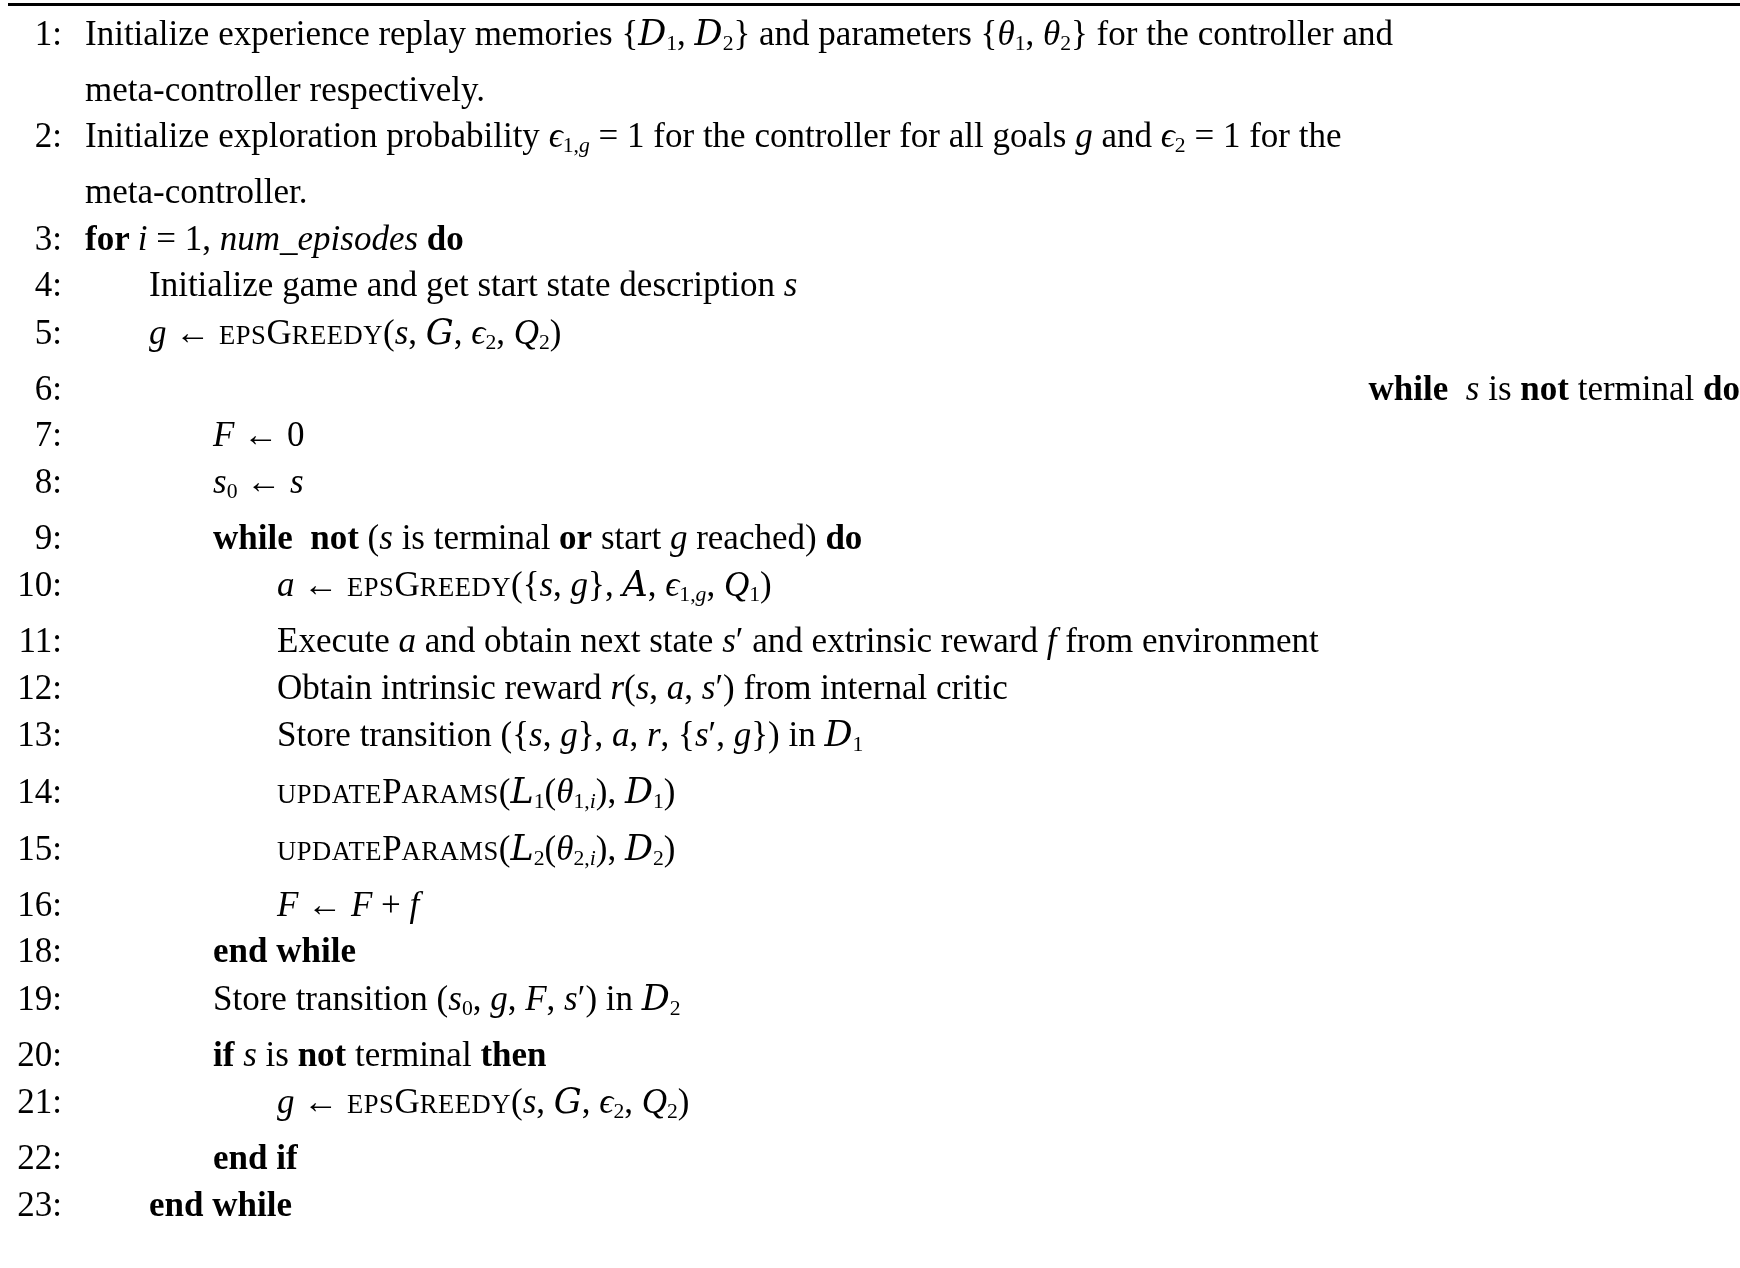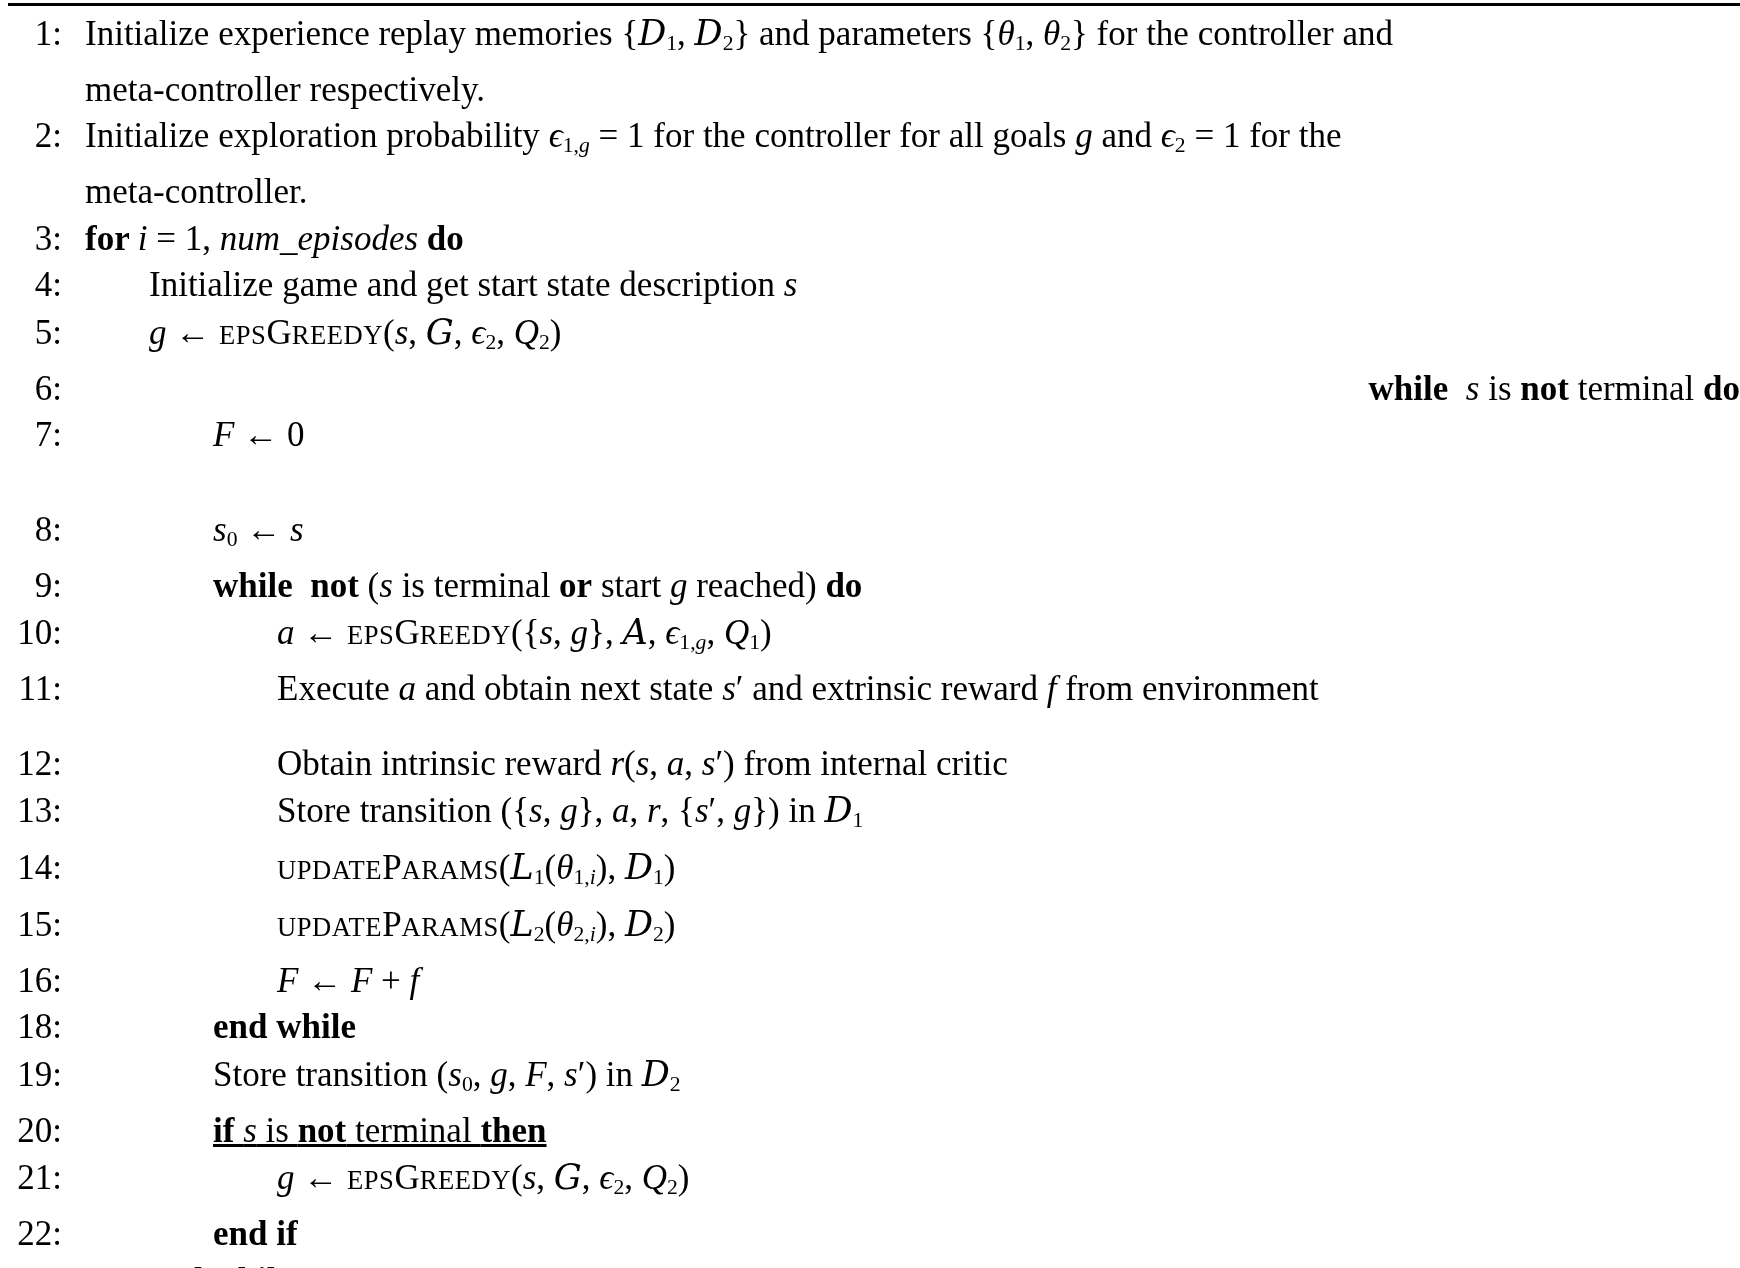--- a/index.html
+++ b/index.html
@@ -88,37 +88,37 @@
       <div class="line">
         <span class="num">6:</span>
         <span class="txt" style="padding-left: 87px; text-align: right;"><span class="s-b">while  </span><span class="s-i">s</span><span class="s-n"> is </span><span class="s-b">not</span><span class="s-n"> terminal </span><span class="s-b">do</span></span>
       </div>
       <div class="line">
         <span class="num">7:</span>
         <span class="txt" style="padding-left: 151px;"><span class="s-i">F</span><span class="s-n"> ← 0</span></span>
       </div>
       <div class="line">
         <span class="num">8:</span>
-        <span class="txt" style="padding-left: 151px; margin-top: 48px;"><span class="s-i">s</span><span class="s-sub">0</span><span class="s-n"> ← </span><span class="s-i">s</span></span>
+        <span class="txt" style="padding-left: 151px;"><span class="s-i">s</span><span class="s-sub">0</span><span class="s-n"> ← </span><span class="s-i">s</span></span>
       </div>
       <div class="line">
         <span class="num">9:</span>
         <span class="txt" style="padding-left: 151px;"><span class="s-b">while  not</span><span class="s-n"> (</span><span class="s-i">s</span><span class="s-n"> is terminal </span><span class="s-b">or</span><span class="s-n"> start </span><span class="s-i">g</span><span class="s-n"> reached) </span><span class="s-b">do</span></span>
       </div>
       <div class="line">
         <span class="num">10:</span>
         <span class="txt" style="padding-left: 215px;"><span class="s-i">a</span><span class="s-n"> ← </span><span class="s-sc">EPS</span><span class="s-n">G</span><span class="s-sc">REEDY</span><span class="s-n">({</span><span class="s-i">s</span><span class="s-n">, </span><span class="s-i">g</span><span class="s-n">}, </span><span class="s-cal">A</span><span class="s-n">, </span><span class="s-i">ϵ</span><span class="s-sub">1,</span><span class="s-subi">g</span><span class="s-n">, </span><span class="s-i">Q</span><span class="s-sub">1</span><span class="s-n">)</span></span>
       </div>
       <div class="line">
         <span class="num">11:</span>
         <span class="txt" style="padding-left: 215px;"><span class="s-n">Execute </span><span class="s-i">a</span><span class="s-n"> and obtain next state </span><span class="s-i">s</span><span class="s-n">′ and extrinsic reward </span><span class="s-i">f</span><span class="s-n"> from environment</span></span>
       </div>
       <div class="line">
         <span class="num">12:</span>
-        <span class="txt" style="padding-left: 215px; margin-top: 28px;"><span class="s-n">Obtain intrinsic reward </span><span class="s-i">r</span><span class="s-n">(</span><span class="s-i">s</span><span class="s-n">, </span><span class="s-i">a</span><span class="s-n">, </span><span class="s-i">s</span><span class="s-n">′) from internal critic</span></span>
+        <span class="txt" style="padding-left: 215px;"><span class="s-n">Obtain intrinsic reward </span><span class="s-i">r</span><span class="s-n">(</span><span class="s-i">s</span><span class="s-n">, </span><span class="s-i">a</span><span class="s-n">, </span><span class="s-i">s</span><span class="s-n">′) from internal critic</span></span>
       </div>
       <div class="line">
         <span class="num">13:</span>
         <span class="txt" style="padding-left: 215px;"><span class="s-n">Store transition ({</span><span class="s-i">s</span><span class="s-n">, </span><span class="s-i">g</span><span class="s-n">}, </span><span class="s-i">a</span><span class="s-n">, </span><span class="s-i">r</span><span class="s-n">, {</span><span class="s-i">s</span><span class="s-n">′, </span><span class="s-i">g</span><span class="s-n">}) in </span><span class="s-cal">D</span><span class="s-sub">1</span></span>
       </div>
       <div class="line">
         <span class="num">14:</span>
         <span class="txt" style="padding-left: 215px;"><span class="s-sc">UPDATE</span><span class="s-n">P</span><span class="s-sc">ARAMS</span><span class="s-n">(</span><span class="s-cal">L</span><span class="s-sub">1</span><span class="s-n">(</span><span class="s-i">θ</span><span class="s-sub">1,</span><span class="s-subi">i</span><span class="s-n">), </span><span class="s-cal">D</span><span class="s-sub">1</span><span class="s-n">)</span></span>
       </div>
       <div class="line">
@@ -132,21 +132,21 @@
       <div class="line">
         <span class="num">18:</span>
         <span class="txt" style="padding-left: 151px;"><span class="s-b">end while</span></span>
       </div>
       <div class="line">
         <span class="num">19:</span>
         <span class="txt" style="padding-left: 151px;"><span class="s-n">Store transition (</span><span class="s-i">s</span><span class="s-sub">0</span><span class="s-n">, </span><span class="s-i">g</span><span class="s-n">, </span><span class="s-i">F</span><span class="s-n">, </span><span class="s-i">s</span><span class="s-n">′) in </span><span class="s-cal">D</span><span class="s-sub">2</span></span>
       </div>
       <div class="line">
         <span class="num">20:</span>
-        <span class="txt" style="padding-left: 151px; text-decoration: underline;"><span class="s-b">if </span><span class="s-i">s</span><span class="s-n"> is </span><span class="s-b">not</span><span class="s-n"> terminal </span><span class="s-b">then</span></span>
+        <span class="txt" style="padding-left: 151px;"><span class="s-b">if </span><span class="s-i">s</span><span class="s-n"> is </span><span class="s-b">not</span><span class="s-n"> terminal </span><span class="s-b">then</span></span>
       </div>
       <div class="line">
         <span class="num">21:</span>
         <span class="txt" style="padding-left: 215px;"><span class="s-i">g</span><span class="s-n"> ← </span><span class="s-sc">EPS</span><span class="s-n">G</span><span class="s-sc">REEDY</span><span class="s-n">(</span><span class="s-i">s</span><span class="s-n">, </span><span class="s-cal">G</span><span class="s-n">, </span><span class="s-i">ϵ</span><span class="s-sub">2</span><span class="s-n">, </span><span class="s-i">Q</span><span class="s-sub">2</span><span class="s-n">)</span></span>
       </div>
       <div class="line">
         <span class="num">22:</span>
         <span class="txt" style="padding-left: 151px;"><span class="s-b">end if</span></span>
       </div>
       <div class="line">

